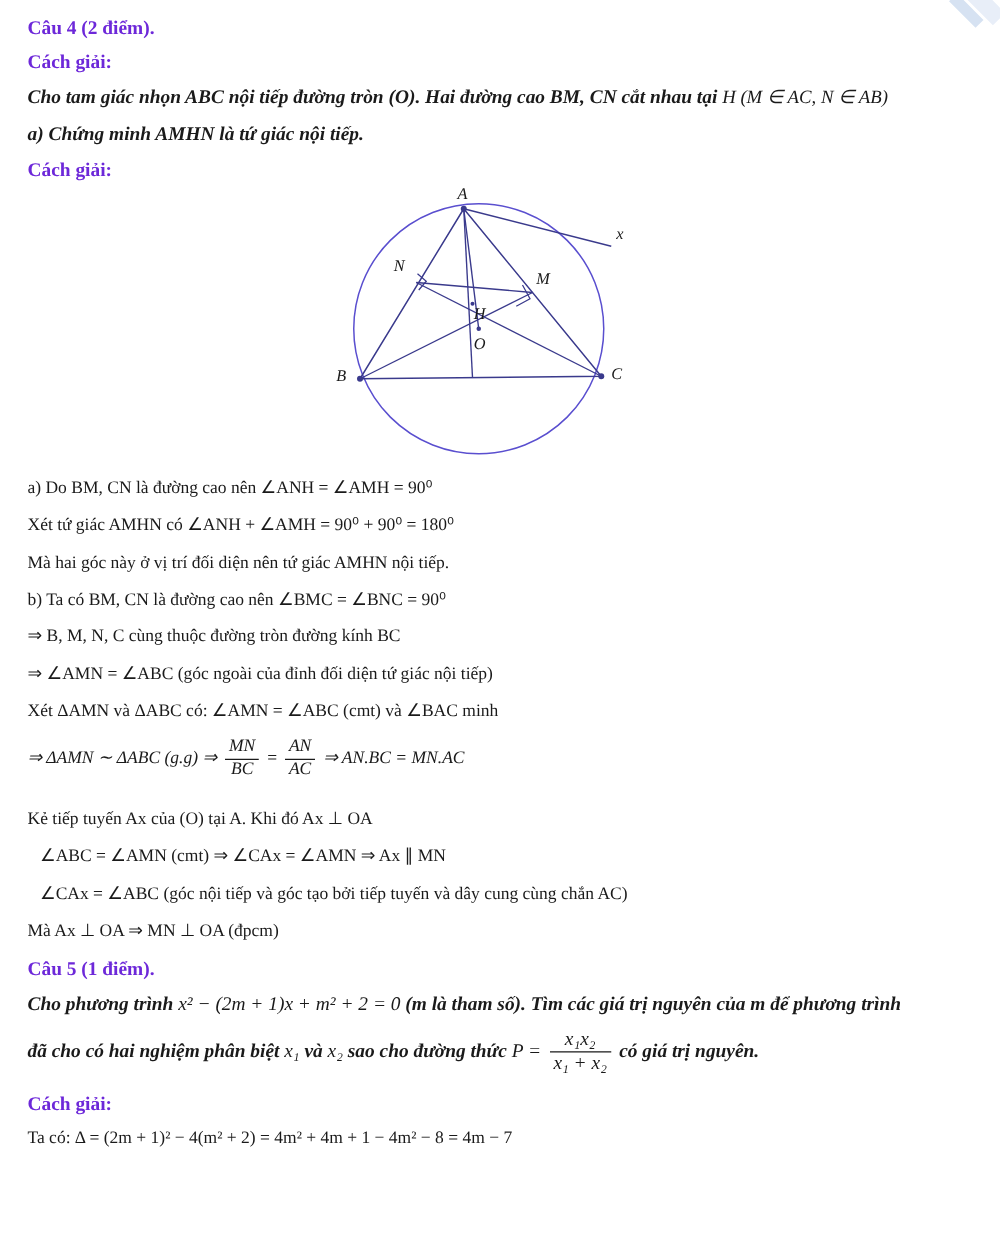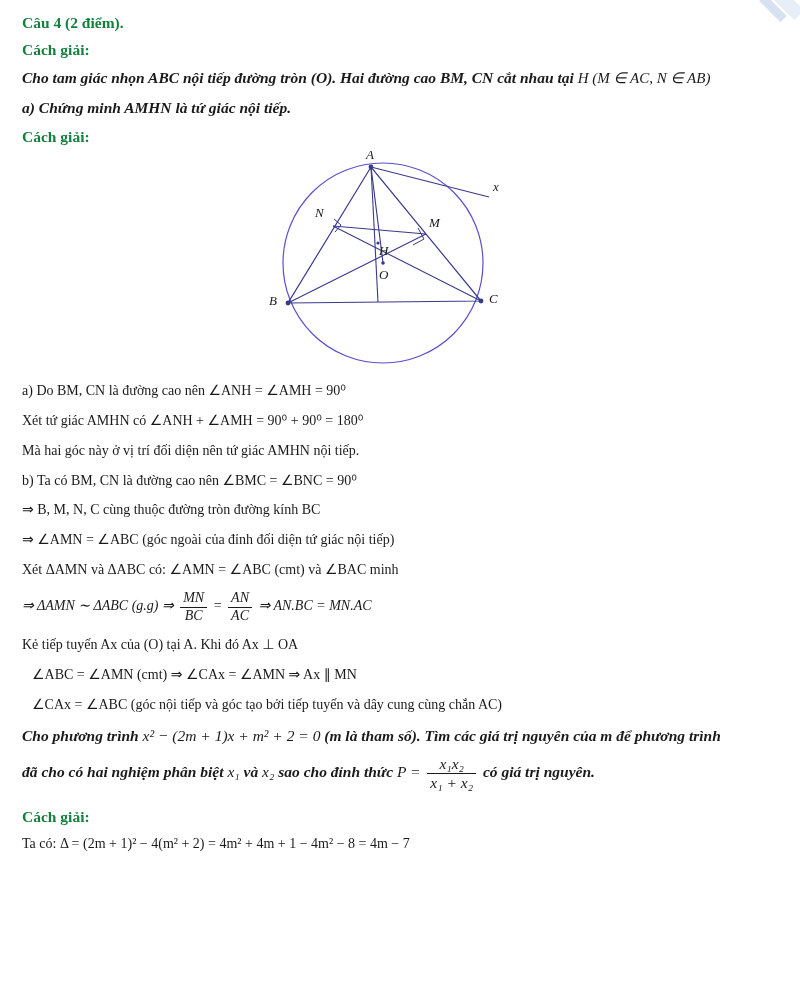--- a/index.html
+++ b/index.html
@@ -40,21 +40,21 @@
 
   .content {
     padding: 14px 30px 0 22px;
   }
   .line {
     margin: 0 0 9px 0;
     font-size: 15.5px;
     line-height: 1.35;
   }
   .red {
-    color: #15803d;
+    color: #6d28d9;
     font-weight: bold;
   }
   .bolditalic {
     font-weight: bold;
     font-style: italic;
   }
   .hdr {
     font-size: 15.5px;
     margin: 0 0 9px 0;
   }
@@ -164,51 +164,53 @@
     </div>
 
     <div class="body-text">a) Do BM, CN là đường cao nên ∠ANH = ∠AMH = 90⁰</div>
     <div class="body-text">Xét tứ giác AMHN có ∠ANH + ∠AMH = 90⁰ + 90⁰ = 180⁰</div>
     <div class="body-text">Mà hai góc này ở vị trí đối diện nên tứ giác AMHN nội tiếp.</div>
     <div class="body-text">b) Ta có BM, CN là đường cao nên ∠BMC = ∠BNC = 90⁰</div>
     <div class="body-text">⇒ B, M, N, C  cùng thuộc đường tròn đường kính BC</div>
     <div class="body-text">⇒ ∠AMN = ∠ABC (góc ngoài của đỉnh đối diện tứ giác nội tiếp)</div>
     <div class="body-text">Xét ΔAMN  và ΔABC có: ∠AMN = ∠ABC (cmt) và ∠BAC minh</div>
 
-    <div class="body-text" style="margin-bottom:13px;">
+    <div class="body-text" style="margin-bottom:24px;">
       <span class="mi">⇒ ΔAMN ∼ ΔABC (g.g) ⇒</span>
       <span class="frac">
         <span class="num">MN</span>
         <span class="den">BC</span>
       </span>
       <span>=</span>
       <span class="frac">
         <span class="num">AN</span>
         <span class="den">AC</span>
       </span>
       <span class="mi">⇒ AN.BC = MN.AC</span>
     </div>
 
     <div class="body-text">Kẻ tiếp tuyến Ax của (O) tại A. Khi đó Ax ⊥ OA</div>
     <div class="body-text indent-1">∠ABC = ∠AMN (cmt) ⇒ ∠CAx = ∠AMN ⇒ Ax ∥ MN</div>
     <div class="body-text indent-1">∠CAx = ∠ABC (góc nội tiếp và góc tạo bởi tiếp tuyến và dây cung cùng chắn AC)</div>
-
+    <div class="body-text">Mà Ax ⊥ OA ⇒ MN ⊥ OA (đpcm)</div>
+
+    <div class="hdr red" style="margin-top:10px;">Câu 5 (1 điểm).</div>
 
     <div class="line" style="">
       <span class="bolditalic">Cho phương trình</span>
       <span class="mi">x² − (2m + 1)x + m² + 2 = 0</span>
       <span class="bolditalic">(m là tham số). Tìm các giá trị nguyên của m để phương trình</span>
     </div>
 
     <div class="line" style="margin-bottom:16px;">
       <span class="bolditalic">đã cho có hai nghiệm phân biệt</span>
       <span class="mi">x₁</span>
       <span class="bolditalic">và</span>
       <span class="mi">x₂</span>
-      <span class="bolditalic">sao cho đỉnh thức</span>
+      <span class="bolditalic">sao cho đường thức</span>
       <span class="mi">P =</span>
       <span class="frac">
         <span class="num">x₁x₂</span>
         <span class="den">x₁ + x₂</span>
       </span>
       <span class="bolditalic">có giá trị nguyên.</span>
     </div>
 
     <div class="hdr red">Cách giải:</div>
 

